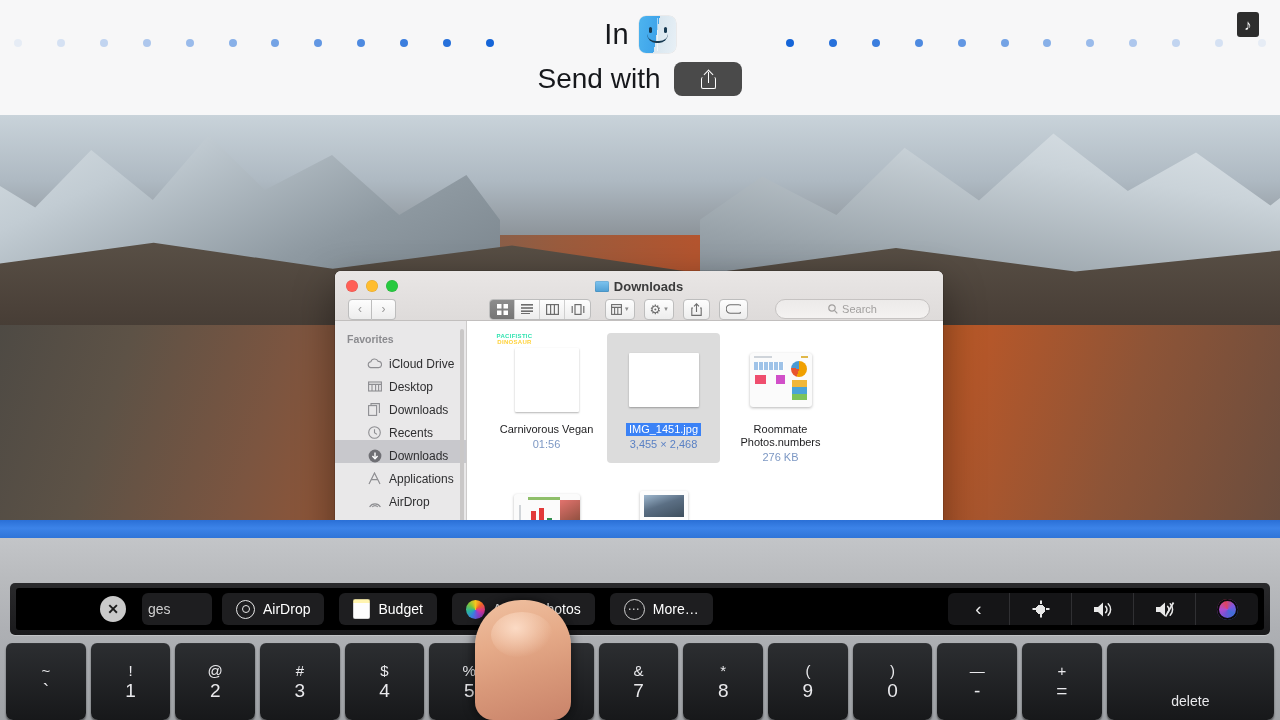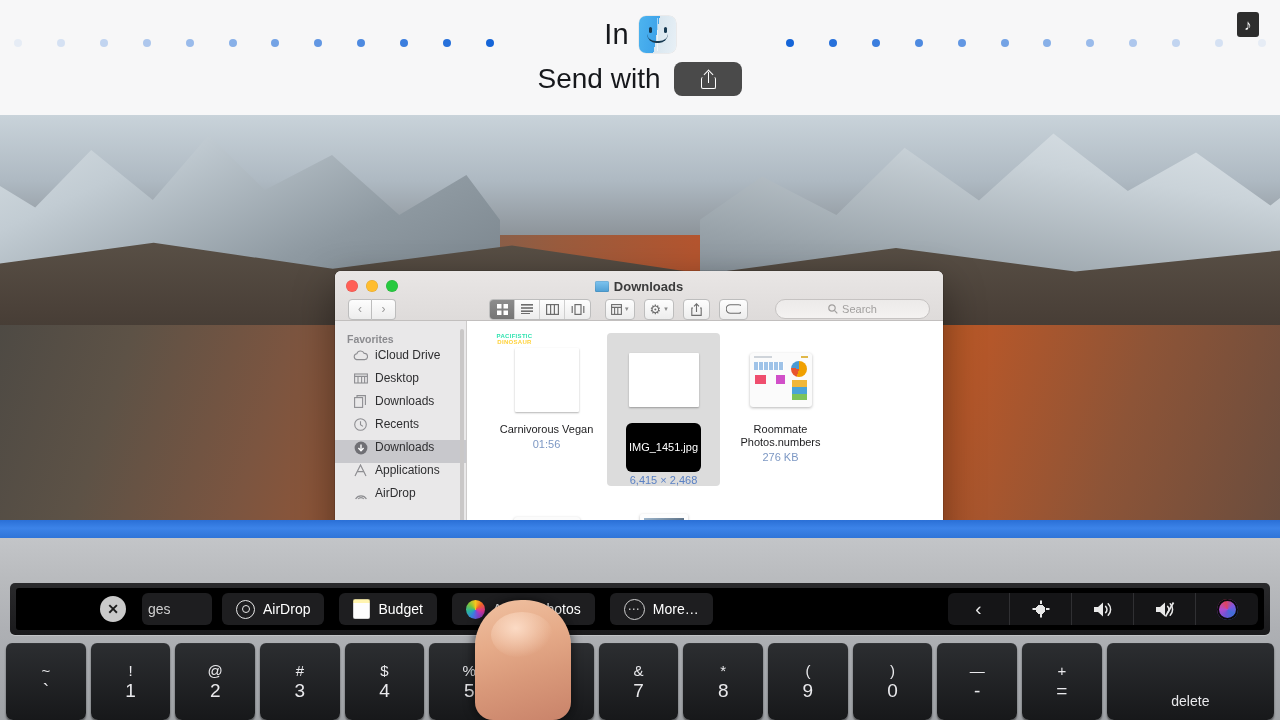--- a/index.html
+++ b/index.html
@@ -201,22 +201,22 @@
 
   #finder-body { display:flex; height:284px; }
   #sidebar {
     width:132px; background:#e9e8e9; border-right:.5px solid #cdcbcb;
     padding-top:8px; position:relative; overflow:hidden;
   }
   .sb-header {
     font-size:10.5px; color:#8b8b8f; font-weight:700; padding:4px 0 3px 12px;
   }
   .sb-item {
-    display:flex; align-items:flex-start; gap:7px; height:23px;
-    padding-left:18px; font-size:12px; color:#2e2e30;
+    display:flex; align-items:flex-end; gap:7px; height:23px;
+    padding-left:32px; font-size:12px; color:#2e2e30;
   }
   .sb-item.selected { background:#c8c8cc; }
   .sb-ico { width:15px; height:15px; display:flex; align-items:center; justify-content:center; color:#8e8e92; }
   #sb-scroll {
     position:absolute; right:2px; top:8px; width:4px; height:250px;
     border-radius:2px; background:#c9c7c7;
   }
 
   #filegrid {
     flex:1; background:#fff; position:relative;
@@ -240,21 +240,21 @@
   }
   .thumb-page {
     width:48px; height:62px; background:#fff; border-radius:2px;
     box-shadow:0 1px 3px rgba(0,0,0,.28); overflow:hidden; position:relative;
   }
   .fname {
     font-size:11px; line-height:13px; color:#1d1d1f; text-align:center;
     max-width:105px; word-break:break-word;
   }
   .fname.hl {
-    background:#000000; color:#fff; border-radius:6px; padding:18px 3px;
+    background:#3b82f6; color:#fff; border-radius:0; padding:0 3px;
   }
   .fmeta { font-size:11px; color:#7d98c4; margin-top:2px; }
   .fmeta.sel { color:#5a81c4; }
 
   
   .art-orchid {
     background:
       radial-gradient(circle at 50% 52%, #ffd9d2 0%, #f4a0a8 16%, #e8818f 30%, #c05d72 46%, #7a3347 62%, #3a1b22 80%, #1b0e11 100%);
   }
   .art-neon {
@@ -674,21 +674,21 @@
             </span>
             <span class="fname">Carnivorous Vegan</span>
             <span class="fmeta">01:56</span>
           </div>
 
           <div class="file-cell selected-cell">
             <span class="thumb-wrap">
               <span class="thumb-photo" style="width:70px;height:54px;"><span class="thumb-inner art-fungus"></span></span>
             </span>
             <span class="fname hl">IMG_1451.jpg</span>
-            <span class="fmeta sel">6,415 × 2,468</span>
+            <span class="fmeta sel">3,455 × 2,468</span>
           </div>
 
           <div class="file-cell">
             <span class="thumb-wrap">
               <span class="thumb-doc doc-numbers">
                 <span style="position:absolute;left:4px;top:3px;width:18px;height:2px;background:#cfd4da;"></span>
                 <span style="position:absolute;right:4px;top:3px;width:7px;height:2px;background:#e0b84a;"></span>
                 <span style="position:absolute;left:4px;top:9px;width:30px;height:8px;background:repeating-linear-gradient(to right,#9fc3e8 0 4px,#fff 4px 5px);"></span>
                 <span style="position:absolute;right:5px;top:8px;width:16px;height:16px;border-radius:50%;background:conic-gradient(#f0a000 0 55%,#e8552f 55% 78%,#4a9ad4 78% 100%);"></span>
                 <span style="position:absolute;left:5px;top:22px;width:11px;height:9px;background:#ef4e6e;"></span>

